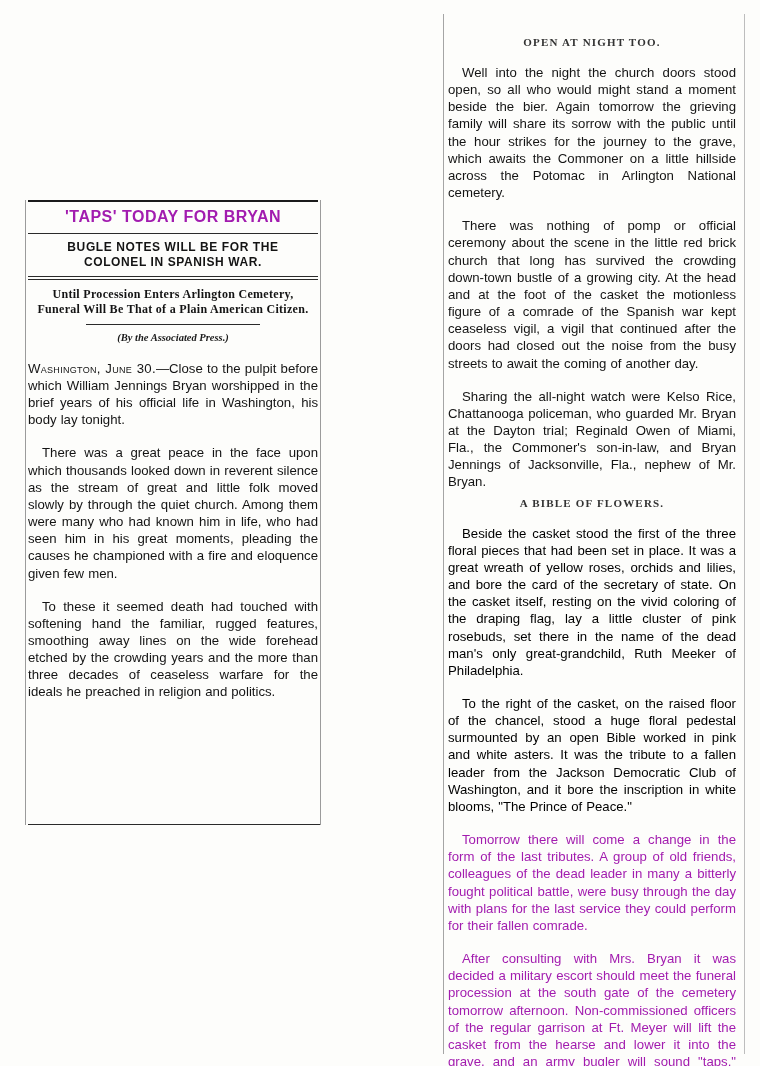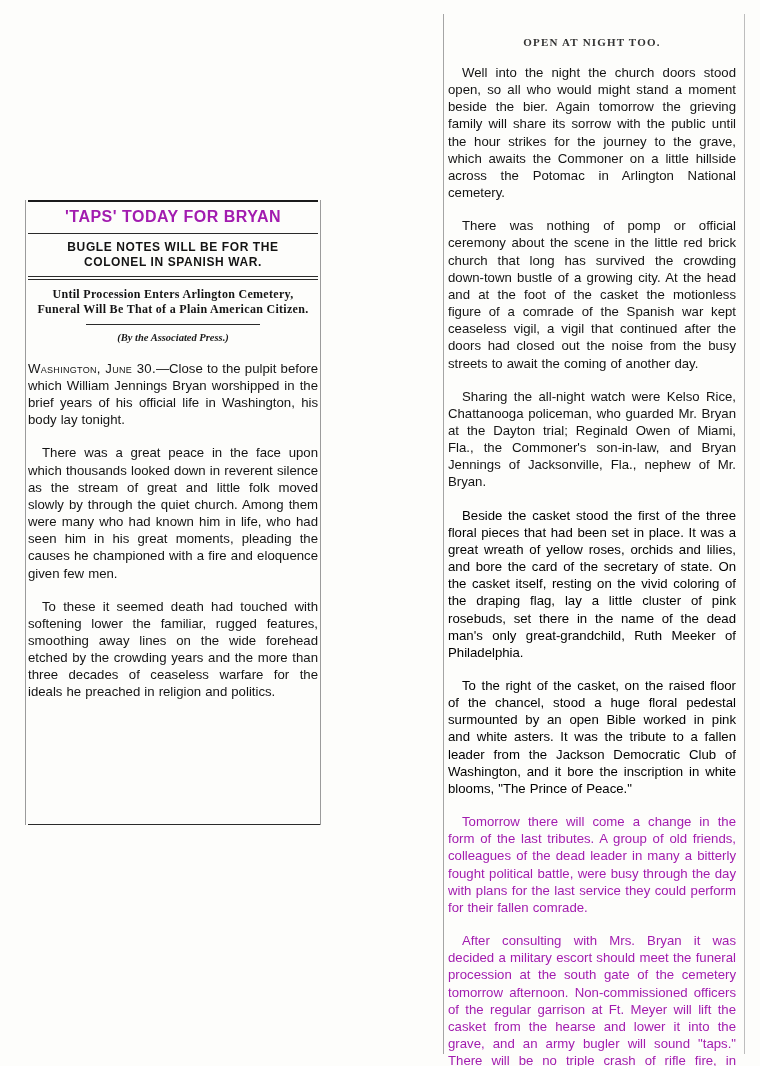--- a/index.html
+++ b/index.html
@@ -206,36 +206,37 @@
 
     <div class="rule-thin-short"></div>
 
     <div class="credit">(By the Associated Press.)</div>
 
     <div class="body-text">
       <p class="noindent">
         <span class="dateline">Washington, June 30.</span><span>—Close to the pulpit before which William Jennings Bryan worshipped in the brief years of his official life in Washington, his body lay tonight.</span>
       </p>
       <p>There was a great peace in the face upon which thousands looked down in reverent silence as the stream of great and little folk moved slowly by through the quiet church. Among them were many who had known him in life, who had seen him in his great moments, pleading the causes he championed with a fire and eloquence given few men.</p>
-      <p>To these it seemed death had touched with softening lower the familiar, rugged features, smoothing away lines on the wide forehead etched by the crowding years and the more than three decades of ceaseless warfare for the ideals he preached in religion and politics.</p>
+      <p>To these it seemed death had touched with softening hand the familiar, rugged features, smoothing away lines on the wide forehead etched by the crowding years and the more than three decades of ceaseless warfare for the ideals he preached in religion and politics.</p>
     </div>
   </div>
 
   <div class="box-bottom" style="top:824px;"></div>
 
   <div class="col-right">
 
     <div class="subsec">OPEN AT NIGHT TOO.</div>
 
     <div class="body-text">
       <p>Well into the night the church doors stood open, so all who would might stand a moment beside the bier. Again tomorrow the grieving family will share its sorrow with the public until the hour strikes for the journey to the grave, which awaits the Commoner on a little hillside across the Potomac in Arlington National cemetery.</p>
       <p>There was nothing of pomp or official ceremony about the scene in the little red brick church that long has survived the crowding down-town bustle of a growing city. At the head and at the foot of the casket the motionless figure of a comrade of the Spanish war kept ceaseless vigil, a vigil that continued after the doors had closed out the noise from the busy streets to await the coming of another day.</p>
       <p>Sharing the all-night watch were Kelso Rice, Chattanooga policeman, who guarded Mr. Bryan at the Dayton trial; Reginald Owen of Miami, Fla., the Commoner's son-in-law, and Bryan Jennings of Jacksonville, Fla., nephew of Mr. Bryan.</p>
     </div>
 
+    <div class="subsec">A BIBLE OF FLOWERS.</div>
 
     <div class="body-text faded-block">
       <p>Beside the casket stood the first of the three floral pieces that had been set in place. It was a great wreath of yellow roses, orchids and lilies, and bore the card of the secretary of state. On the casket itself, resting on the vivid coloring of the draping flag, lay a little cluster of pink rosebuds, set there in the name of the dead man's only great-grandchild, Ruth Meeker of Philadelphia.</p>
       <p>To the right of the casket, on the raised floor of the chancel, stood a huge floral pedestal surmounted by an open Bible worked in pink and white asters. It was the tribute to a fallen leader from the Jackson Democratic Club of Washington, and it bore the inscription in white blooms, "The Prince of Peace."</p>
     </div>
 
 
     <div class="body-text faded-block2">
       <p>Tomorrow there will come a change in the form of the last tributes. A group of old friends, colleagues of the dead leader in many a bitterly fought political battle, were busy through the day with plans for the last service they could perform for their fallen comrade.</p>
       <p>After consulting with Mrs. Bryan it was decided a military escort should meet the funeral procession at the south gate of the cemetery tomorrow afternoon. Non-commissioned officers of the regular garrison at Ft. Meyer will lift the casket from the hearse and lower it into the grave, and an army bugler will sound "taps." There will be no triple crash of rifle fire, in deference to the wishes of the widow.</p>

